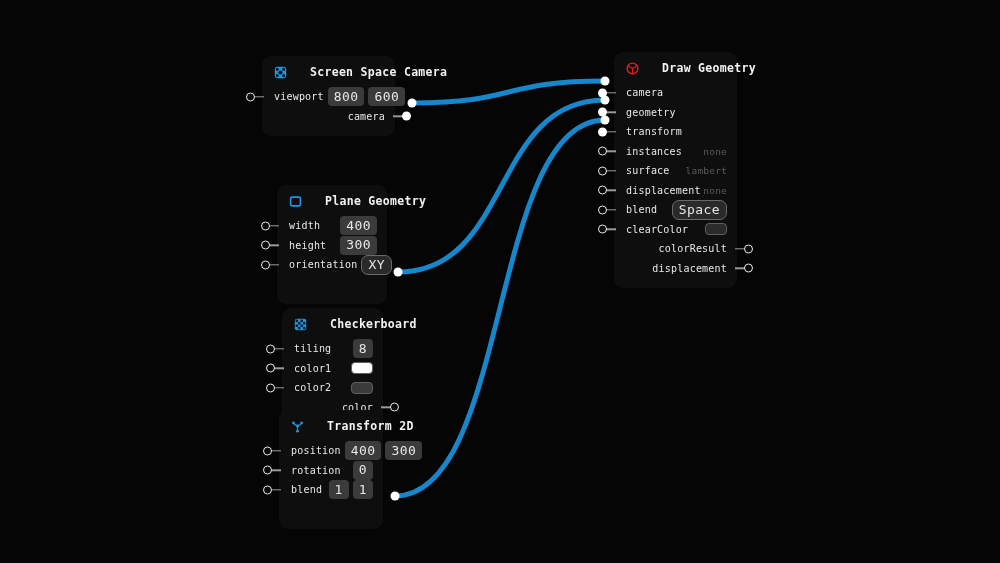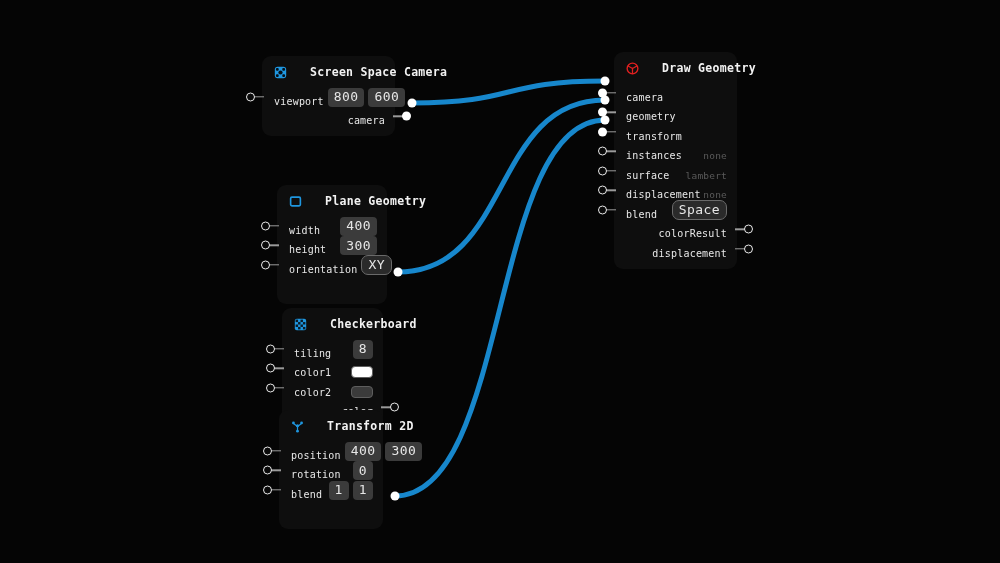--- a/index.html
+++ b/index.html
@@ -57,21 +57,21 @@
     color: #f2f2f2;
     letter-spacing: 0.3px;
   }
   .rows {
     padding: 2px 0 10px 0;
   }
   .row {
     position: relative;
     height: 19.5px;
     display: flex;
-    align-items: flex-end;
+    align-items: center;
     padding: 0 10px 0 12px;
     box-sizing: border-box;
   }
   .row.out {
     justify-content: flex-end;
   }
   .port-label {
     font-size: 10px;
     color: #e8e8e8;
     letter-spacing: 0.2px;
@@ -234,20 +234,27 @@
           <span class="row-spacer"></span>
           <span class="placeholder">none</span>
         </div>
         <div class="row">
           <div class="stub in"></div>
           <div class="port in open"></div>
           <span class="port-label">blend</span>
           <span class="row-spacer"></span>
           <span class="pill enum">Space</span>
         </div>
+        <div class="row">
+          <div class="stub in"></div>
+          <div class="port in open"></div>
+          <span class="port-label">clearColor</span>
+          <span class="row-spacer"></span>
+          <span class="swatch" style="background: rgb(43, 43, 43);"></span>
+        </div>
         <div class="row out">
           <span class="port-label">colorResult</span>
           <div class="stub out"></div>
           <div class="port out open"></div>
         </div>
         <div class="row out">
           <span class="port-label">displacement</span>
           <div class="stub out"></div>
           <div class="port out open"></div>
         </div>

